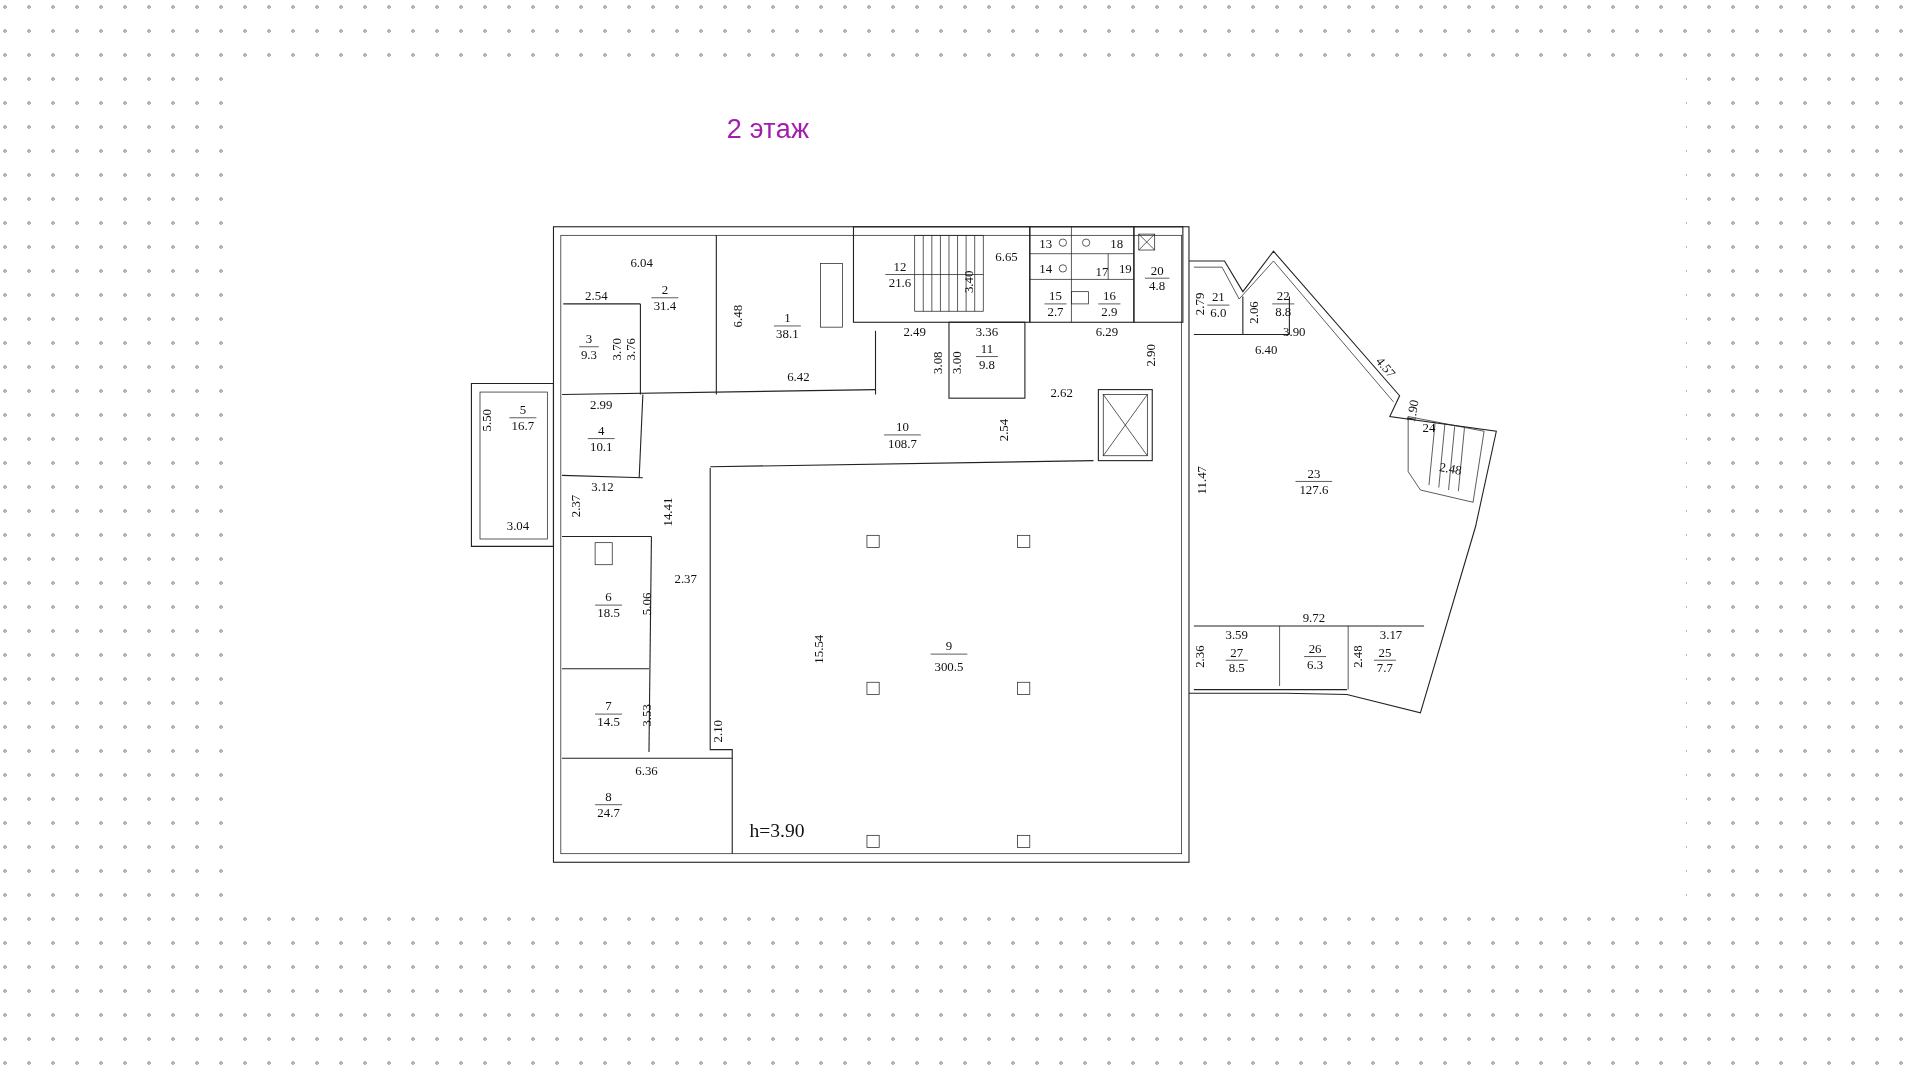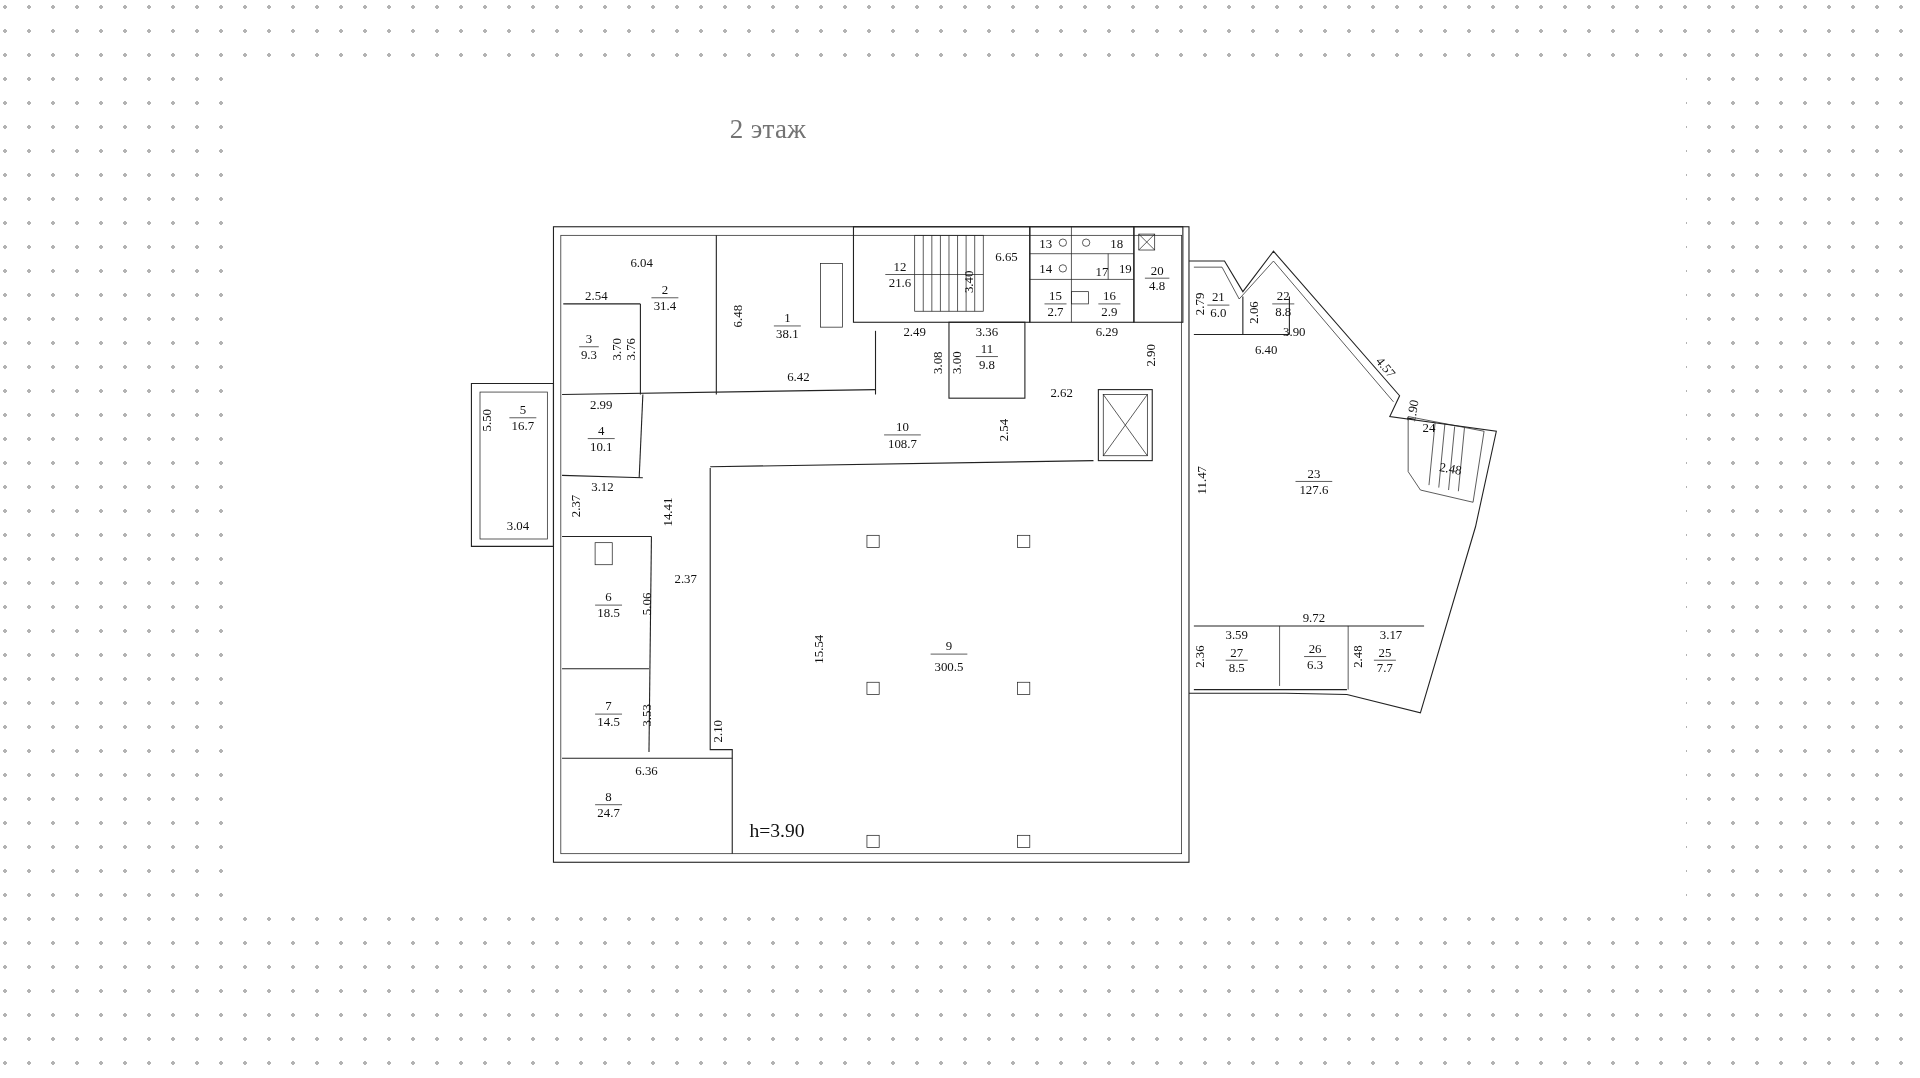--- a/index.html
+++ b/index.html
@@ -9,22 +9,22 @@
     background-image: radial-gradient(circle, #b3b3b3 1.6px, transparent 2px);
     background-size: 24px 24px;
     background-position: -7px -5px;
   }
   .panel {
     position: absolute; left: 236px; top: 64px; width: 1450px; height: 843px;
     background: #ffffff;
   }
   .title {
     position: absolute; left: 0; width: 1536px; top: 114px; text-align: center;
-    font-family: Liberation Serif, serif; font-size: 27px; font-weight: 300;
-    color: #737373; letter-spacing: 0.3px;
+    font-family: Liberation Sans, sans-serif; font-size: 27px; font-weight: 300;
+    color: #a21caf; letter-spacing: 0.3px;
   }
   svg.plan { position: absolute; left: 0; top: 0; }
   svg.plan .w { fill: none; stroke: #222; stroke-width: 0.9; }
   svg.plan .wt { fill: none; stroke: #222; stroke-width: 0.6; }
   svg.plan .lbl { font-family: "Liberation Serif", serif; font-size: 10.5px; fill: #111; text-anchor: middle; }
   svg.plan .dim { font-family: "Liberation Serif", serif; font-size: 10.5px; fill: #111; text-anchor: middle; }
   svg.plan .h { font-family: "Liberation Serif", serif; font-size: 16px; fill: #111; }
 </style>
 </head>
 <body>

